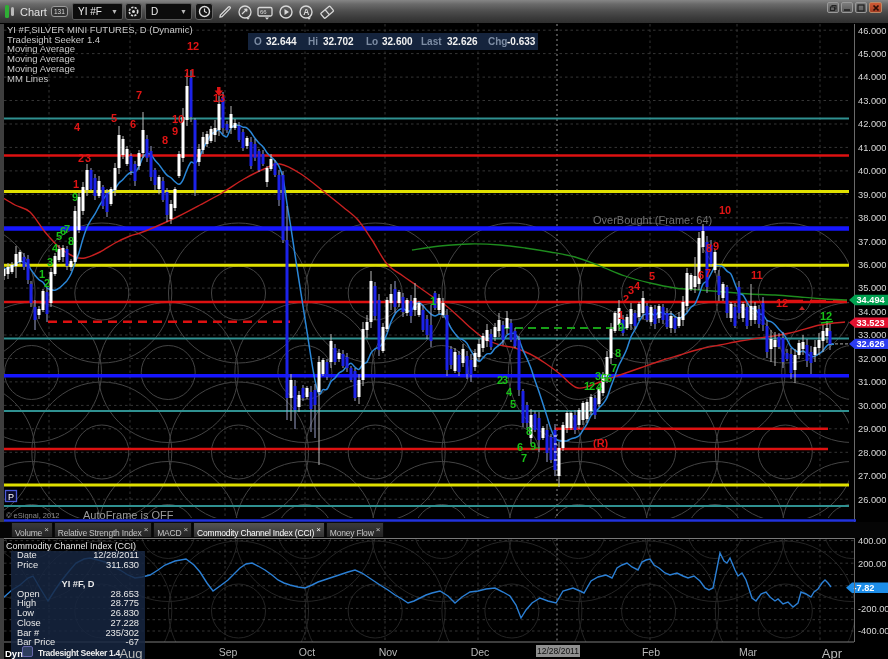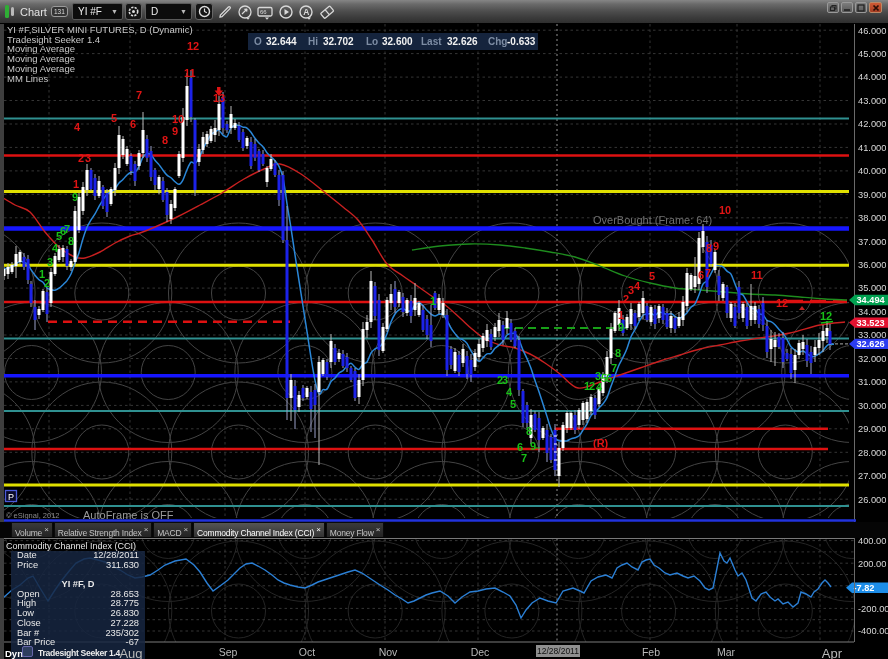--- a/index.html
+++ b/index.html
@@ -920,15 +920,15 @@
 <div id="foot">
  <span style="position:absolute;left:5px;top:4px;font-weight:bold;font-size:9.5px">Dyn</span>
  <span style="position:absolute;left:22px;top:2px;width:11px;height:11px;background:#2e3e5e;border:1px solid #66a;border-radius:2px"></span>
  <span style="position:absolute;left:38px;top:4px;font-weight:bold;font-size:8.6px;color:#ececec;letter-spacing:-0.3px">Tradesight Seeker 1.4</span>
     <span style="position:absolute;left:111px;top:2px;width:40px;text-align:center;font-size:13px;color:#b8b8b8;font-weight:normal">Aug</span>
     <span style="position:absolute;left:208px;top:2px;width:40px;text-align:center;font-size:10.5px;color:#b8b8b8;font-weight:normal">Sep</span>
     <span style="position:absolute;left:287px;top:2px;width:40px;text-align:center;font-size:10.5px;color:#b8b8b8;font-weight:normal">Oct</span>
     <span style="position:absolute;left:368px;top:2px;width:40px;text-align:center;font-size:10.5px;color:#b8b8b8;font-weight:normal">Nov</span>
     <span style="position:absolute;left:460px;top:2px;width:40px;text-align:center;font-size:10.5px;color:#b8b8b8;font-weight:normal">Dec</span>
     <span style="position:absolute;left:631px;top:2px;width:40px;text-align:center;font-size:10.5px;color:#b8b8b8;font-weight:normal">Feb</span>
-    <span style="position:absolute;left:717px;top:2px;width:40px;text-align:left;font-size:10.5px;color:#b8b8b8;font-weight:normal">Mar</span>
+    <span style="position:absolute;left:717px;top:2px;width:40px;text-align:right;font-size:10.5px;color:#b8b8b8;font-weight:normal">Mar</span>
     <span style="position:absolute;left:802px;top:2px;width:40px;text-align:right;font-size:13px;color:#b8b8b8;font-weight:normal">Apr</span>
     <span style="position:absolute;left:536px;top:1px;width:44px;height:12px;background:#8f8f8f;color:#111;font-size:8.5px;text-align:center;line-height:12px">12/28/2011</span>
 </div>
 </body></html>

